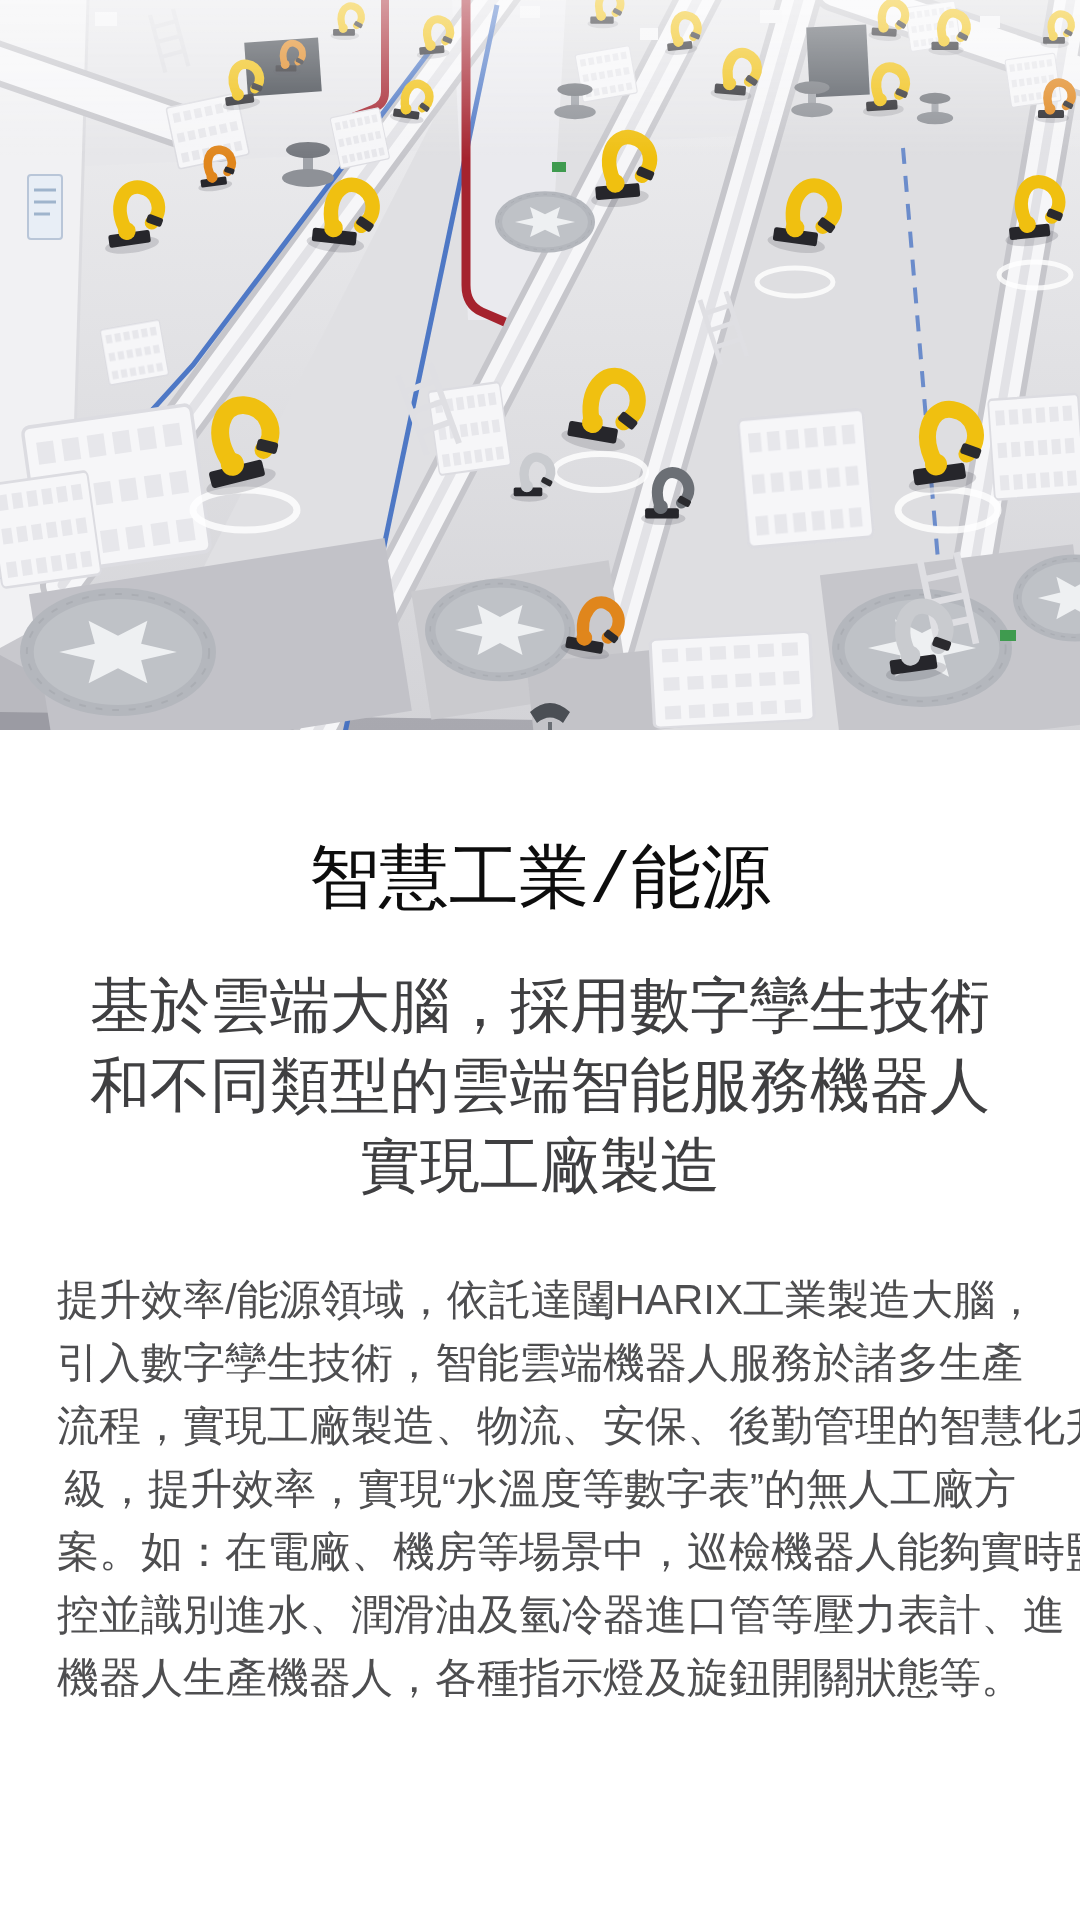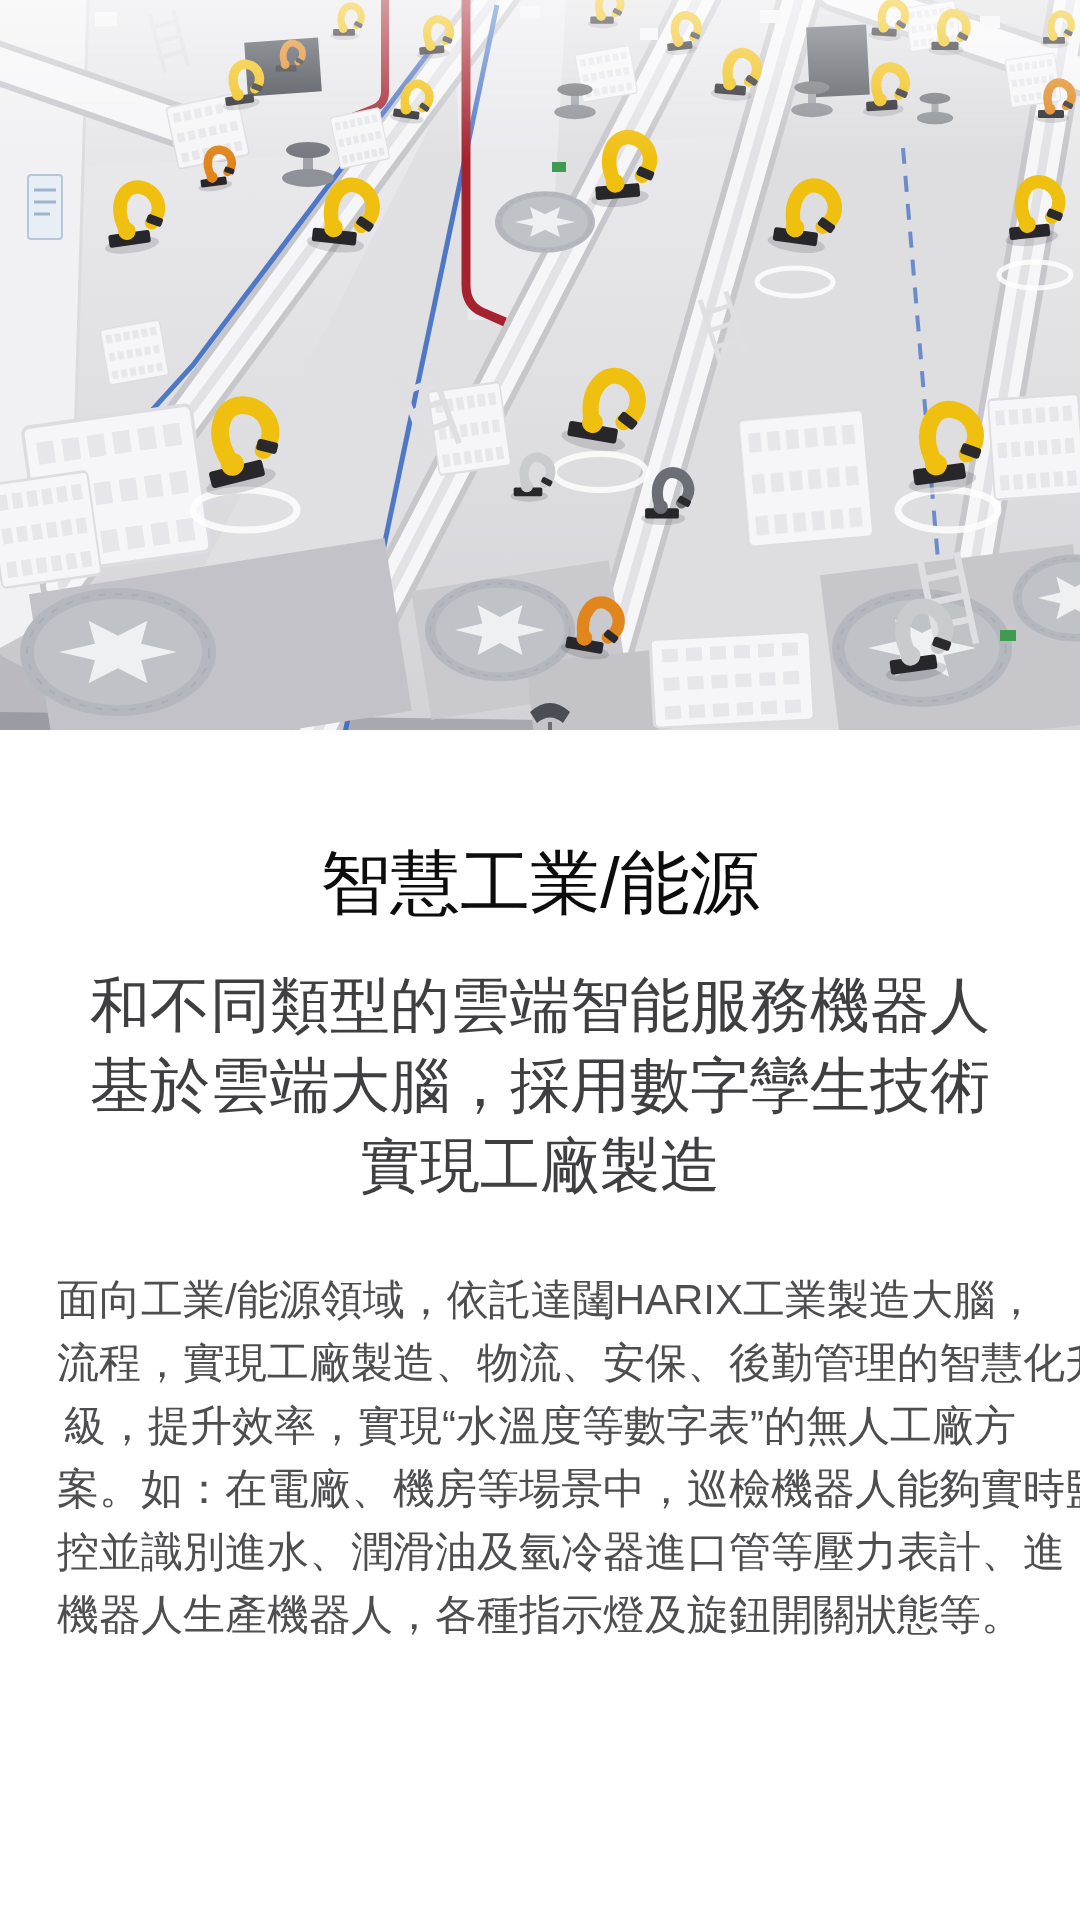--- a/index.html
+++ b/index.html
@@ -15,20 +15,21 @@
   .hero svg{display:block;width:1080px;height:730px;}
   .content{padding:0 57px;}
   .title{
     margin:113px 0 16px;
     text-align:center;
     font-size:70px;
     line-height:80px;
     font-weight:500;
     color:#0d0d0d;
     white-space:nowrap;
+    font-family:Liberation Mono, monospace;
   }
   .subtitle{
     margin:43px 0 0;
     font-weight:500;
     color:#3f3f41;
     font-size:60px;
     line-height:80px;
   }
   .subtitle .sline{display:block;text-align:center;white-space:nowrap;}
   .body{
@@ -240,27 +241,28 @@
       </g>
 
       <rect x="0" y="0" width="1080" height="160" fill="url(#fade)"></rect>
     </svg>
   </figure>
 
   <main class="content">
     <h1 class="title">智慧工業/能源</h1>
 
     <h2 class="subtitle">
+      <span class="sline">基於雲端大腦，採用數字孿生技術</span>
       <span class="sline">和不同類型的雲端智能服務機器人</span>
-      <span class="sline">基於雲端大腦，採用數字孿生技術</span>
       <span class="sline">實現工廠製造</span>
     </h2>
 
     <p class="body">
-      <span class="bline">面向工業/能源領域，依託達闥HARIX工業製造大腦，</span>
+      <span class="bline">提升效率/能源領域，依託達闥HARIX工業製造大腦，</span>
+      <span class="bline">引入數字孿生技術，智能雲端機器人服務於諸多生產</span>
       <span class="bline">流程，實現工廠製造、物流、安保、後勤管理的智慧化升</span>
       <span class="bline">級，提升效率，實現“水溫度等數字表”的無人工廠方</span>
       <span class="bline">案。如：在電廠、機房等場景中，巡檢機器人能夠實時監</span>
       <span class="bline">控並識別進水、潤滑油及氫冷器進口管等壓力表計、進</span>
       <span class="bline">機器人生產機器人，各種指示燈及旋鈕開關狀態等。</span>
     </p>
   </main>
 
 </div>
 

